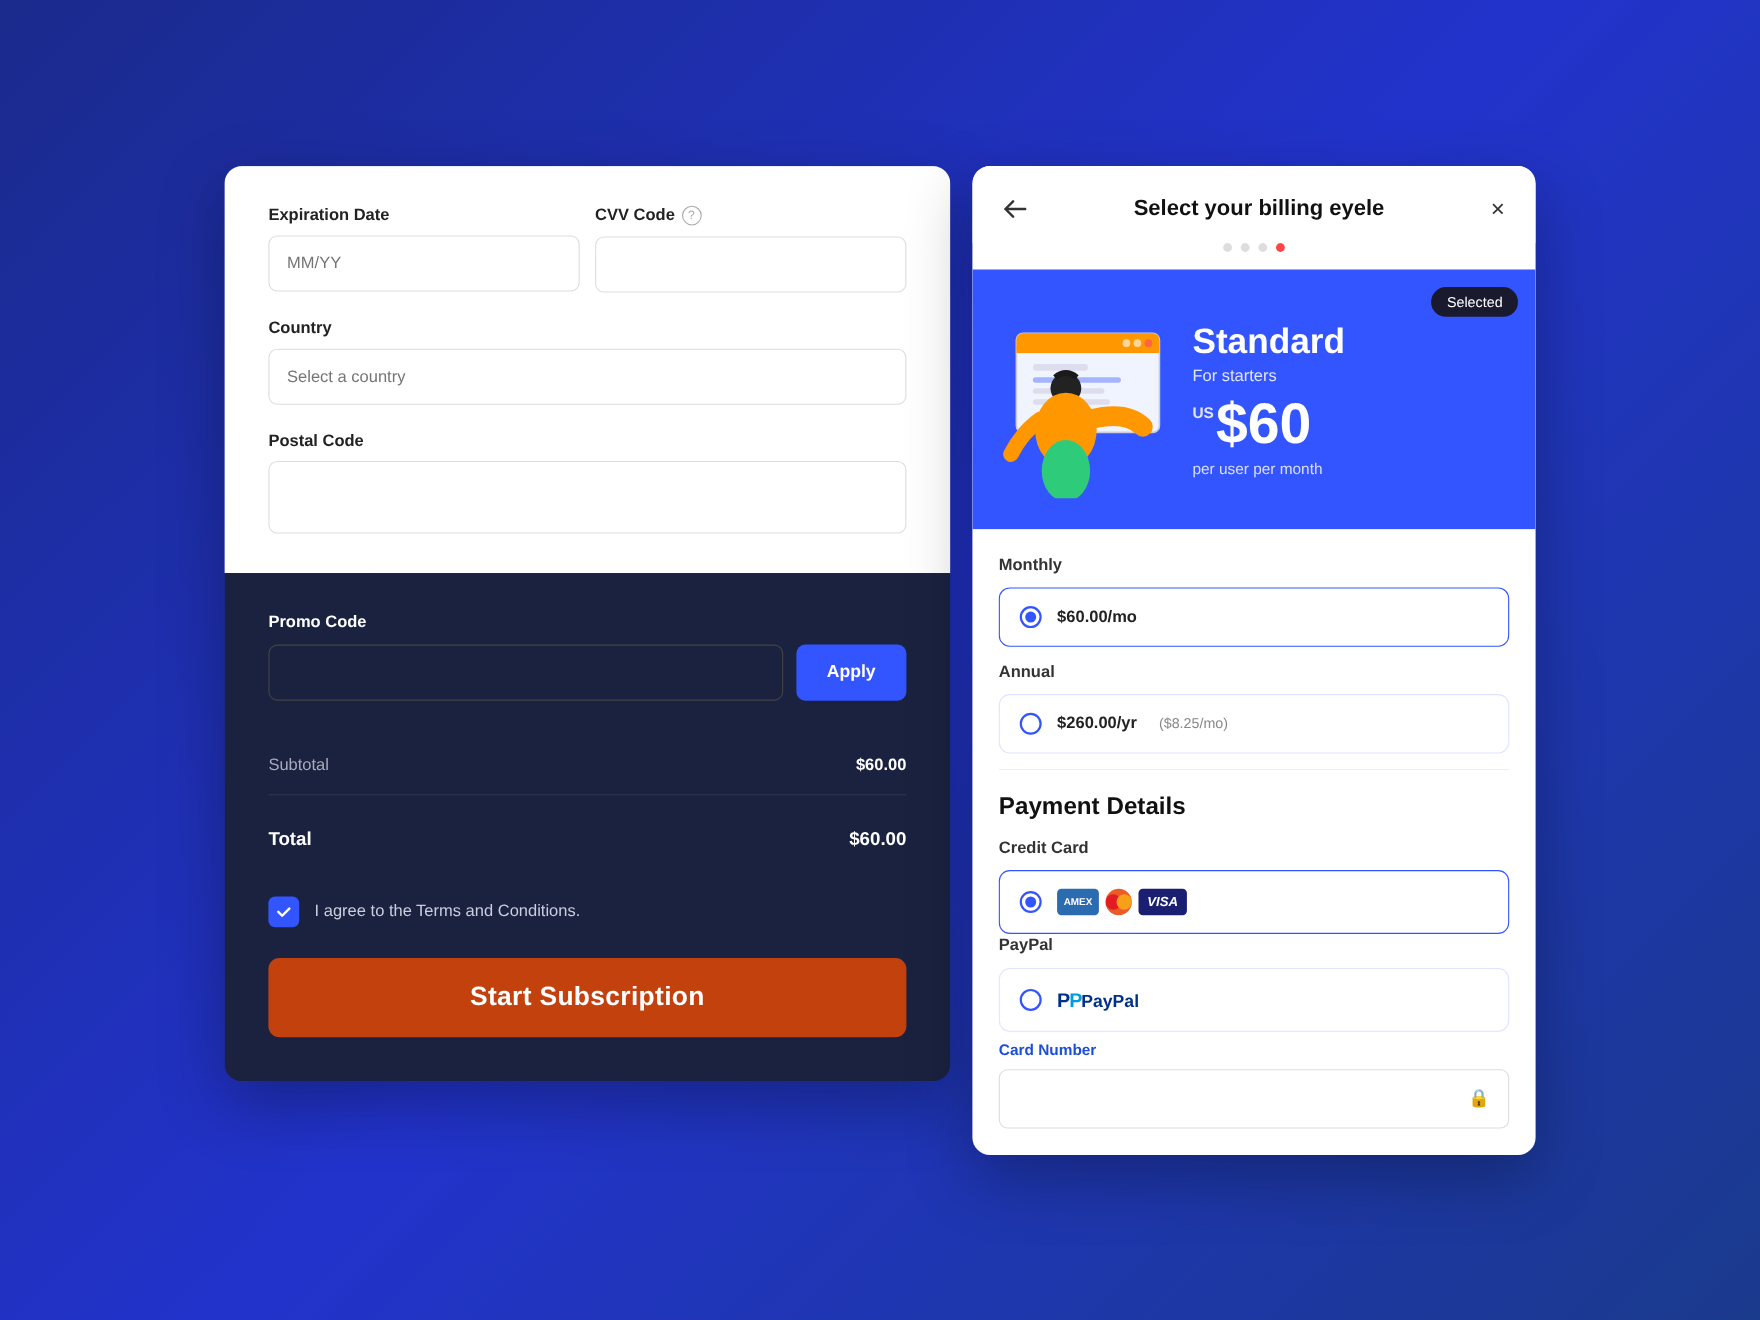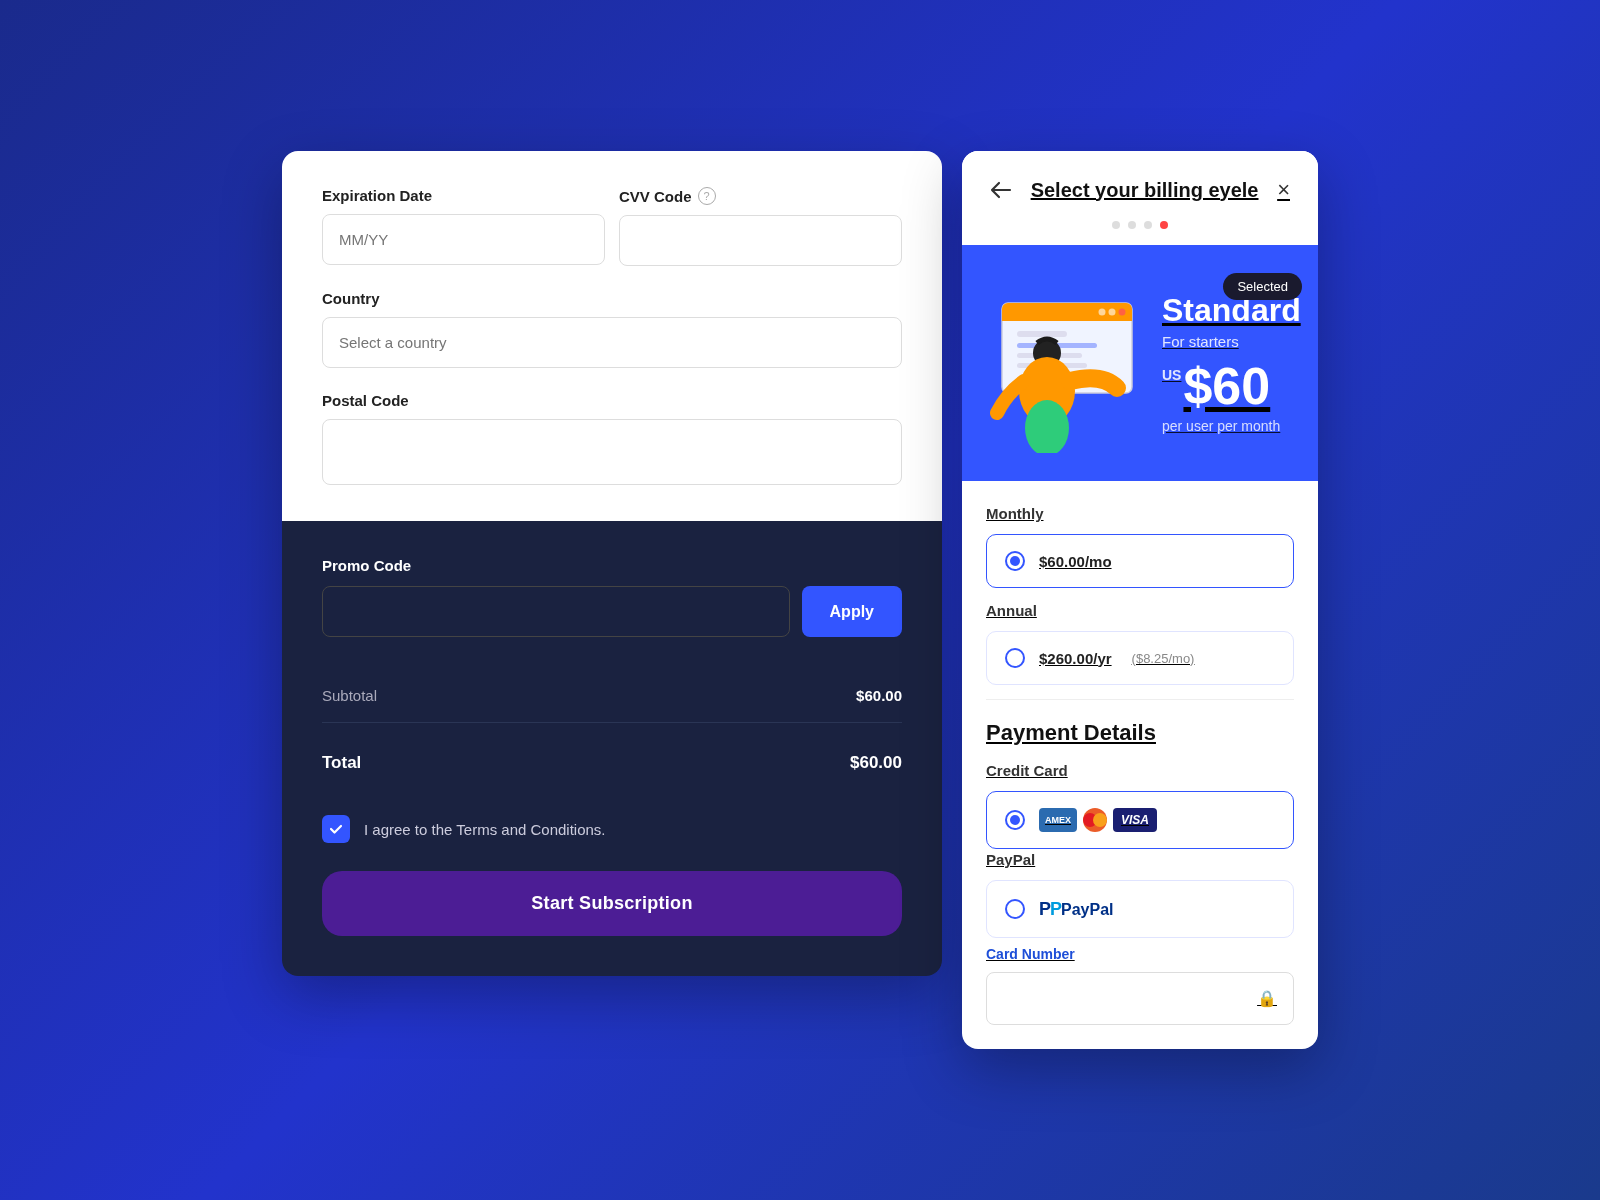--- a/index.html
+++ b/index.html
@@ -170,39 +170,38 @@
     .checkbox-wrapper svg {
       width: 16px;
       height: 16px;
     }
     .terms-text {
       font-size: 15px;
       color: #ccd;
     }
     .start-btn {
       width: 100%;
-      background: #4c1d95;
+      background: #c2410c;
       color: #fff;
       border: none;
-      border-radius: 20px;
+      border-radius: 10px;
       padding: 22px;
-      font-size: 18px;
+      font-size: 24px;
       font-weight: 700;
       cursor: pointer;
       letter-spacing: 0.3px;
     }
 
     
     .right-panel {
-      width: 356px;
+      width: 512px;
       background: #fff;
       border-radius: 16px;
       overflow: hidden;
       box-shadow: 0 20px 60px rgba(0,0,0,0.3);
-      text-decoration: underline;
     }
     .right-header {
       background: #fff;
       padding: 24px 24px 16px;
       display: flex;
       align-items: center;
       justify-content: space-between;
       position: relative;
     }
     .back-btn {
@@ -259,21 +258,21 @@
       flex: 1;
       color: #fff;
     }
     .selected-badge {
       background: #1a1a2e;
       color: #fff;
       font-size: 13px;
       padding: 6px 14px;
       border-radius: 20px;
       position: absolute;
-      top: 28px;
+      top: 16px;
       right: 16px;
       font-weight: 500;
     }
     .plan-name {
       font-size: 32px;
       font-weight: 800;
       margin-bottom: 4px;
     }
     .plan-subtitle {
       font-size: 15px;

